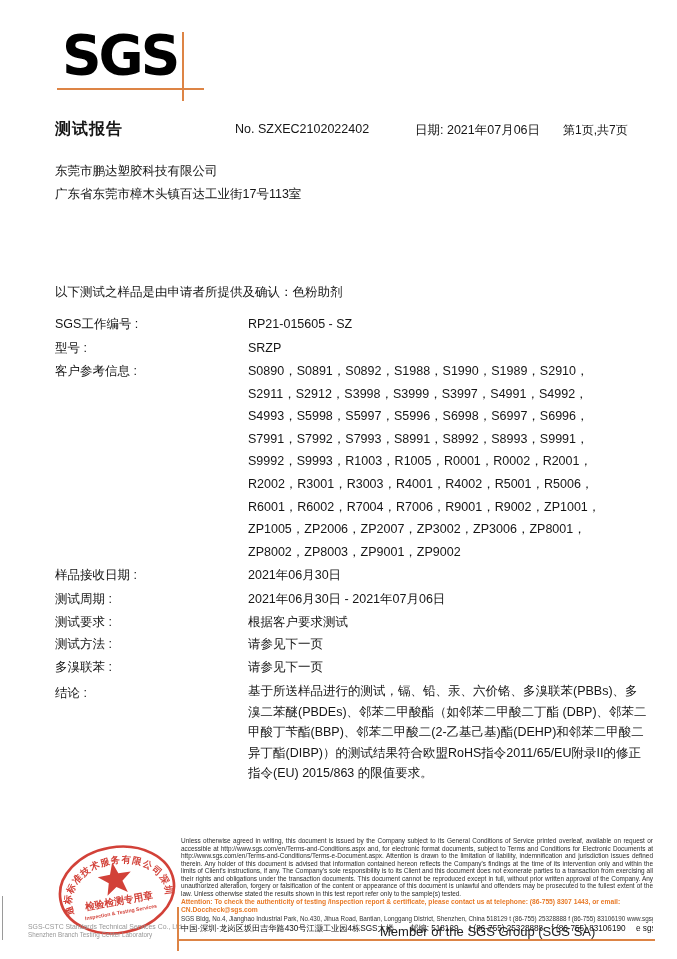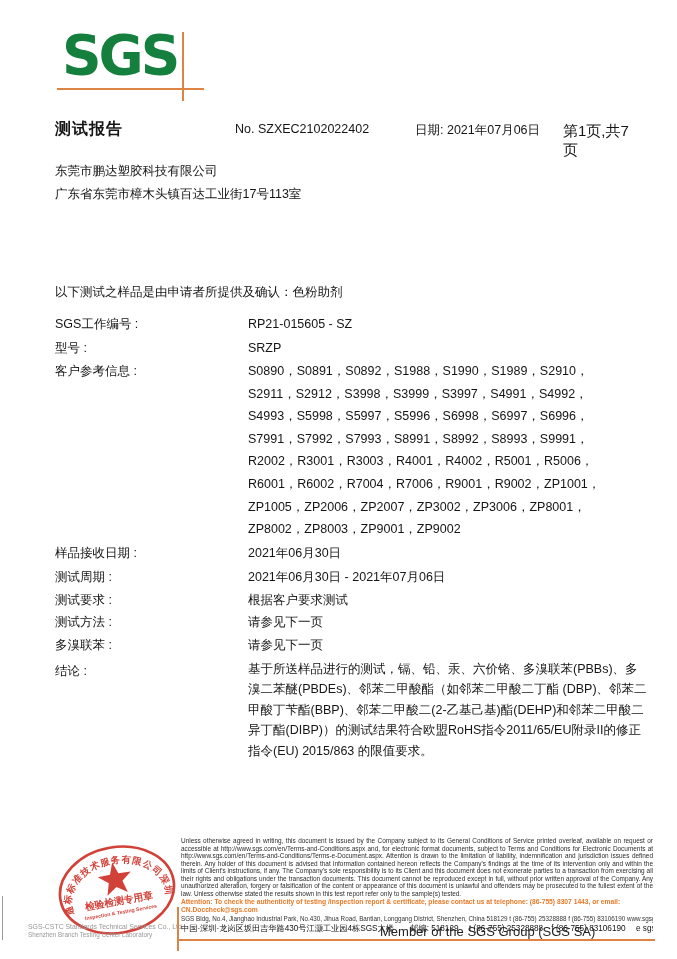--- a/index.html
+++ b/index.html
@@ -2,30 +2,30 @@
 <html><head>
 <meta charset="utf-8">
 <style>
   html,body{margin:0;padding:0;background:#9a9a9a;}
   .page{position:relative;width:677px;height:959px;margin:0 auto;background:#ffffff;
         font-family:"Liberation Sans","DejaVu Sans",sans-serif;color:#151515;overflow:hidden;}
 
   
   .logo{position:absolute;left:62px;top:28px;}
   .logo-text{font-family:"DejaVu Sans",sans-serif;font-weight:bold;font-size:55px;line-height:1;
-             color:#15803d;letter-spacing:-3px;}
+             color:#000000;letter-spacing:-3px;}
   .logo-hline{position:absolute;left:57px;top:88px;width:147px;height:2px;background:#dd8445;}
   .logo-vline{position:absolute;left:182px;top:32px;width:2px;height:69px;background:#dd8445;}
 
   
   .hdr{position:absolute;left:55px;top:119px;width:585px;height:22px;}
   .hdr .title{position:absolute;left:0;top:0;font-size:16px;font-weight:bold;letter-spacing:1px;}
   .hdr .no{position:absolute;left:180px;top:3px;font-size:12.5px;}
   .hdr .date{position:absolute;left:360px;top:3px;font-size:12.5px;}
-  .hdr .pageinfo{position:absolute;left:508px;top:3px;font-size:15px;}
+  .hdr .pageinfo{position:absolute;left:508px;top:3px;font-size:12px;}
 
   .applicant{position:absolute;left:55px;top:160px;font-size:12.5px;line-height:23px;}
 
   
   .content{position:absolute;left:55px;top:249px;width:580px;font-size:12.5px;margin-top:32px;}
   .intro{line-height:22px;margin-bottom:9px;}
   .row{display:flex;gap:18px;}
   .row .lbl{width:175px;flex:none;line-height:24px;}
   .row .val{flex:1;line-height:24px;}
   .codes .code-line{line-height:22.6px;}
@@ -85,20 +85,21 @@
       <div class="val">SRZP</div>
     </div>
 
     <div class="row">
       <div class="lbl" style="line-height:22.6px;">客户参考信息 :</div>
       <div class="val codes">
         <div class="code-line">S0890，S0891，S0892，S1988，S1990，S1989，S2910，</div>
         <div class="code-line">S2911，S2912，S3998，S3999，S3997，S4991，S4992，</div>
         <div class="code-line">S4993，S5998，S5997，S5996，S6998，S6997，S6996，</div>
         <div class="code-line">S7991，S7992，S7993，S8991，S8992，S8993，S9991，</div>
+        <div class="code-line">S9992，S9993，R1003，R1005，R0001，R0002，R2001，</div>
         <div class="code-line">R2002，R3001，R3003，R4001，R4002，R5001，R5006，</div>
         <div class="code-line">R6001，R6002，R7004，R7006，R9001，R9002，ZP1001，</div>
         <div class="code-line">ZP1005，ZP2006，ZP2007，ZP3002，ZP3006，ZP8001，</div>
         <div class="code-line">ZP8002，ZP8003，ZP9001，ZP9002</div>
       </div>
     </div>
 
     <div class="row">
       <div class="lbl">样品接收日期 :</div>
       <div class="val">2021年06月30日</div>

